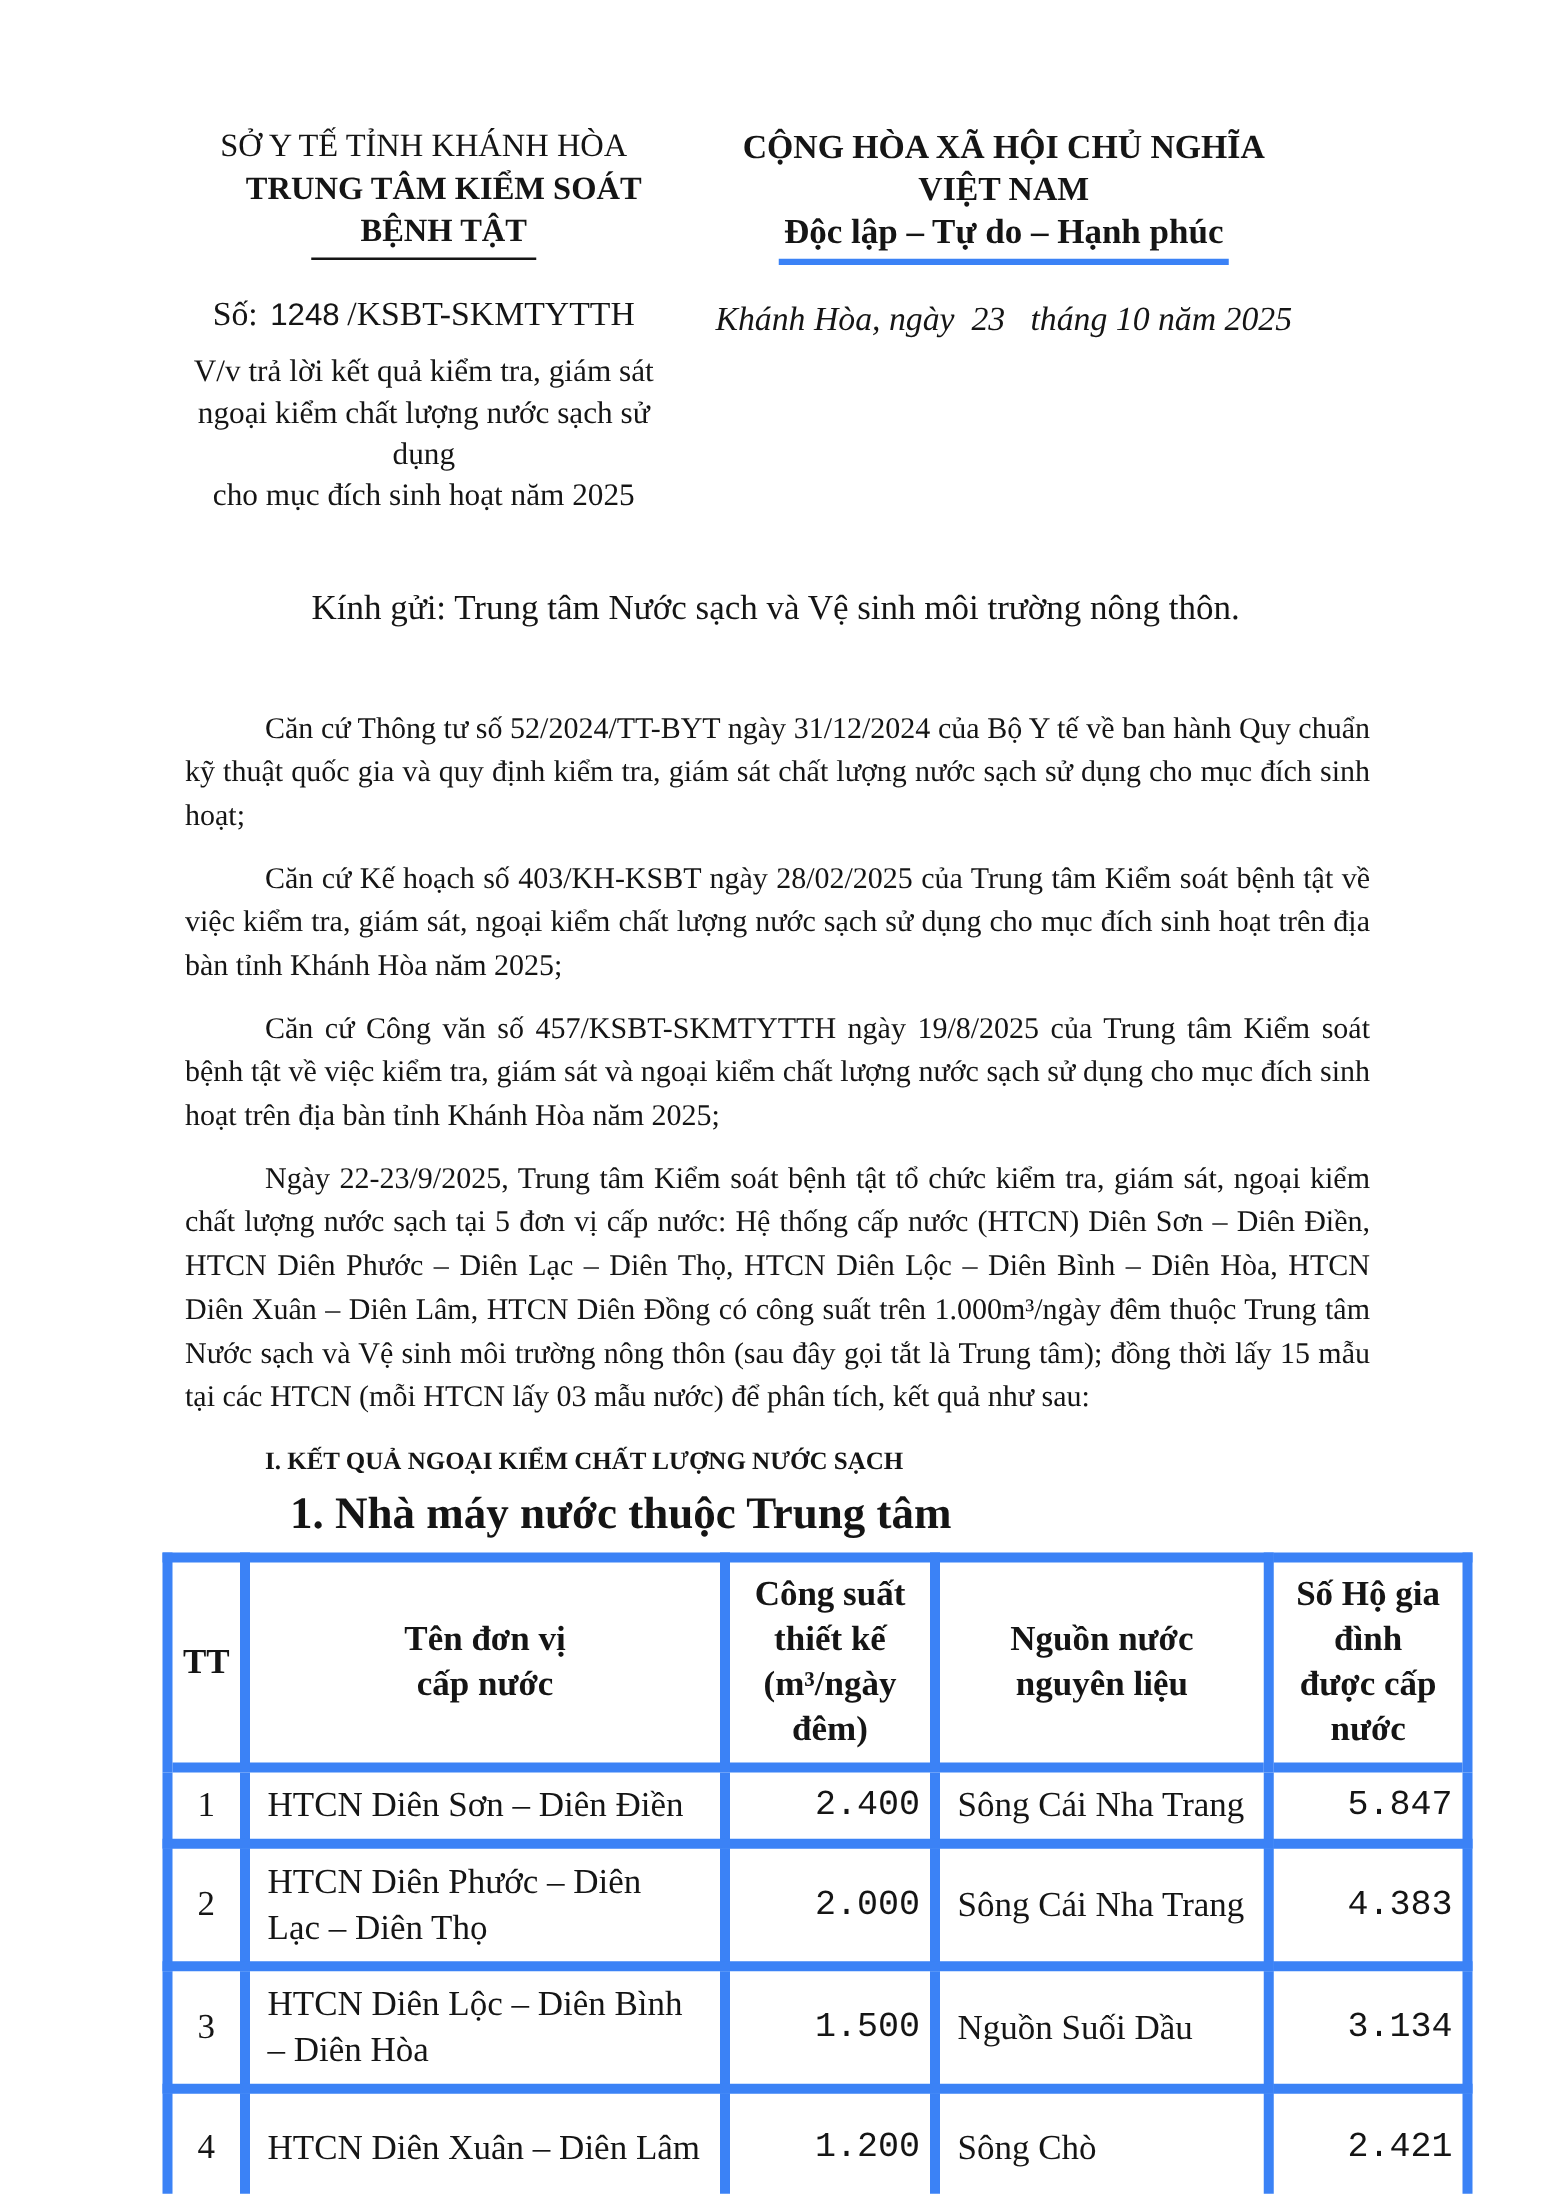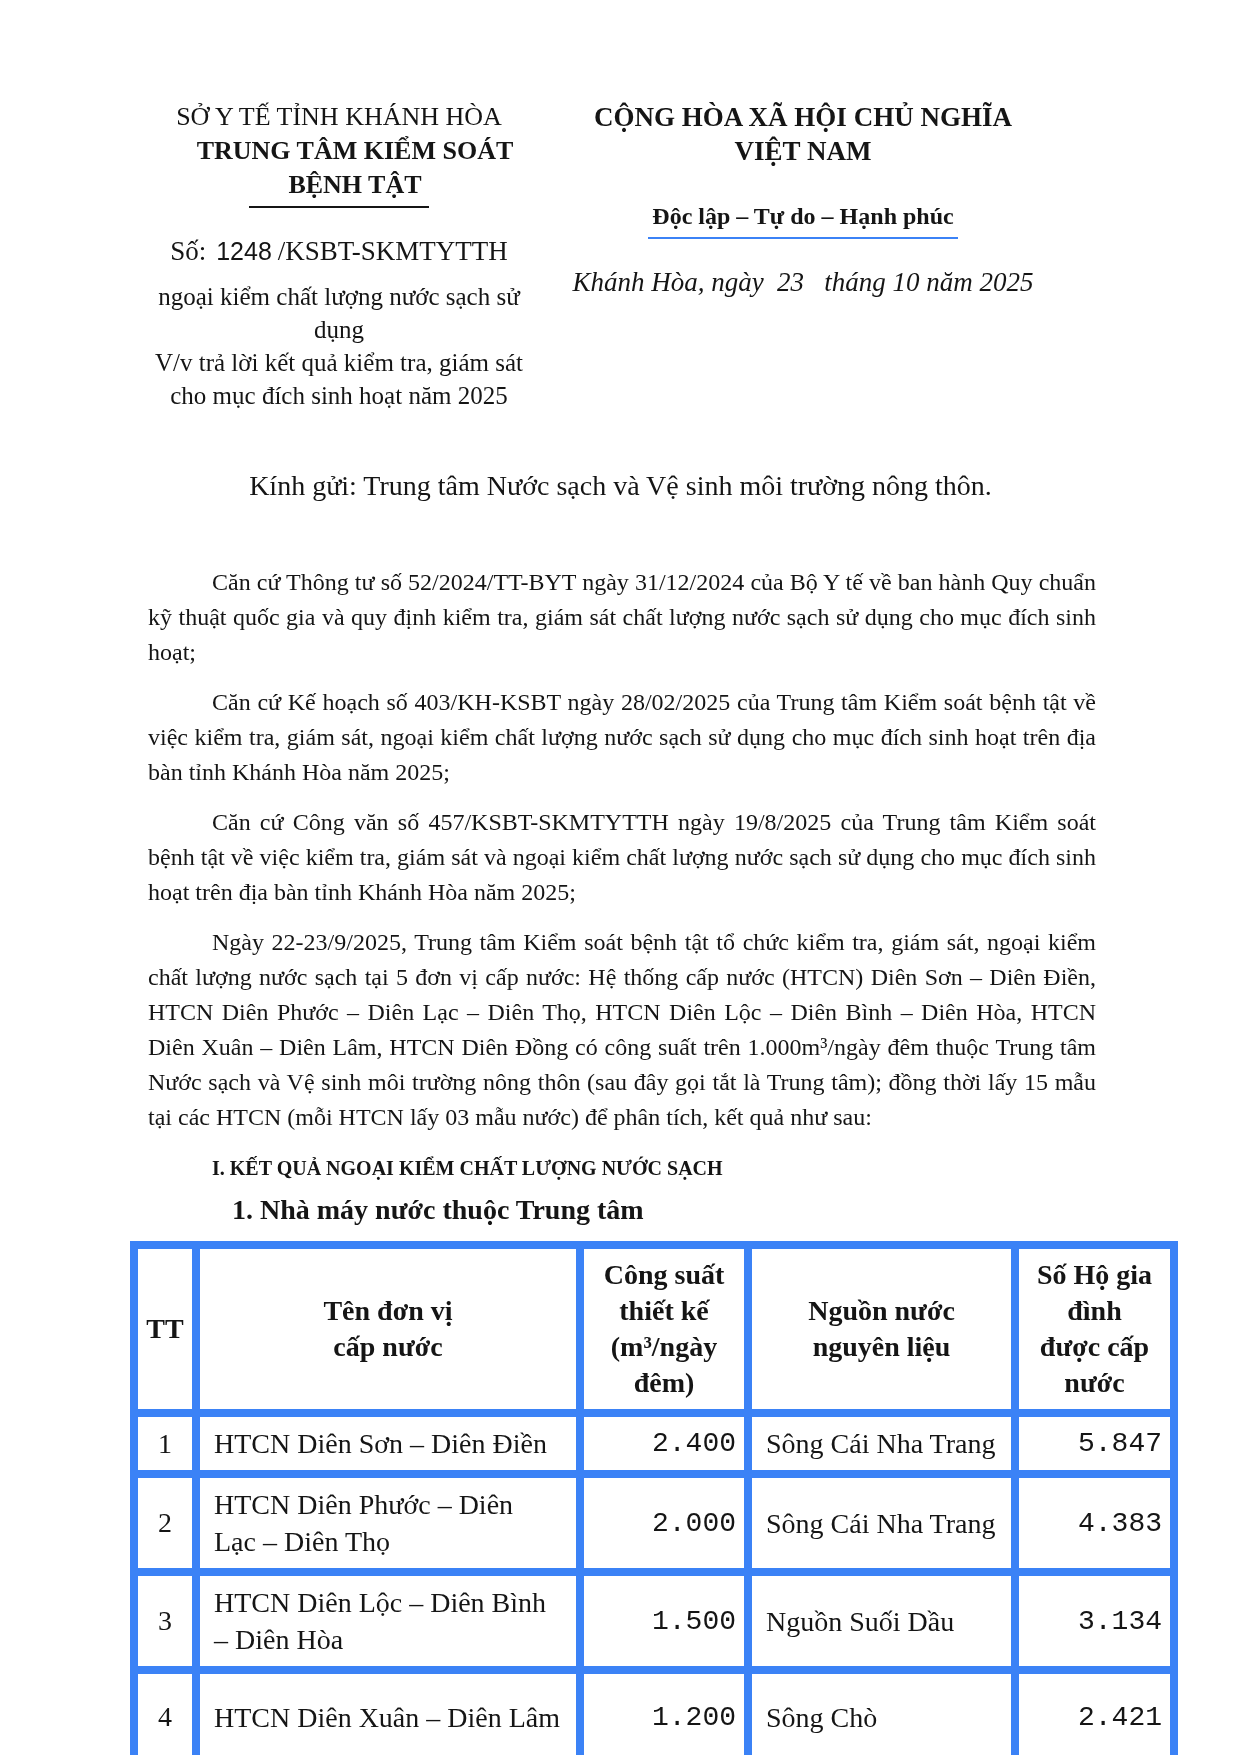--- a/index.html
+++ b/index.html
@@ -47,24 +47,23 @@
     font-family: "Liberation Sans", sans-serif;
     font-size: 25px;
     padding: 0 6px 0 10px;
   }
   .subject { font-size: 25px; line-height: 33px; margin-top: 12px; }
 
   .nation-line1 { font-size: 27px; line-height: 34px; font-weight: bold; }
   .nation-line2-wrap { margin-top: 2px; }
   .nation-line2 {
     display: inline-block;
-    font-size: 24px; line-height: 32px; font-weight: bold;
-    border-bottom: 2px solid #3b82f6;
+    font-size: 28px; line-height: 32px; font-weight: bold;
+    border-bottom: 5px solid #3b82f6;
     padding: 0 4px 5px 4px;
-    margin-top: 30px;
   }
   .date-line {
     font-style: italic;
     font-size: 27px;
     line-height: 34px;
     margin-top: 26px;
     white-space: pre-wrap;
   }
 
   
@@ -82,21 +81,21 @@
     text-indent: 64px;
     margin: 0 0 15px 0;
   }
   .section-heading {
     font-size: 20px;
     line-height: 36px;
     font-weight: bold;
     margin: 14px 0 4px 64px;
   }
   .subsection-heading {
-    font-size: 28px;
+    font-size: 36px;
     line-height: 35px;
     font-weight: bold;
     margin: 6px 0 0 84px;
   }
 
   
   table.results {
     border-collapse: collapse;
     table-layout: fixed;
     width: 1040px;
@@ -127,22 +126,22 @@
 
 <div class="page">
 
   <div class="letterhead">
     <div class="head-left">
       <div class="org-parent">SỞ Y TẾ TỈNH KHÁNH HÒA</div>
       <div class="org-name">TRUNG TÂM KIỂM SOÁT BỆNH TẬT</div>
       <div class="rule-left"></div>
       <div class="doc-number"><span>Số:</span><span class="num">1248</span><span>/KSBT-SKMTYTTH</span></div>
       <div class="subject">
+        <div>V/v trả lời kết quả kiểm tra, giám sát</div>
         <div>ngoại kiểm chất lượng nước sạch sử dụng</div>
-        <div>V/v trả lời kết quả kiểm tra, giám sát</div>
         <div>cho mục đích sinh hoạt năm 2025</div>
       </div>
     </div>
     <div class="head-right">
       <div class="nation-line1">CỘNG HÒA XÃ HỘI CHỦ NGHĨA VIỆT NAM</div>
       <div class="nation-line2-wrap">
         <span class="nation-line2">Độc lập – Tự do – Hạnh phúc</span>
       </div>
       <div class="date-line">Khánh Hòa, ngày  23   tháng 10 năm 2025</div>
     </div>

